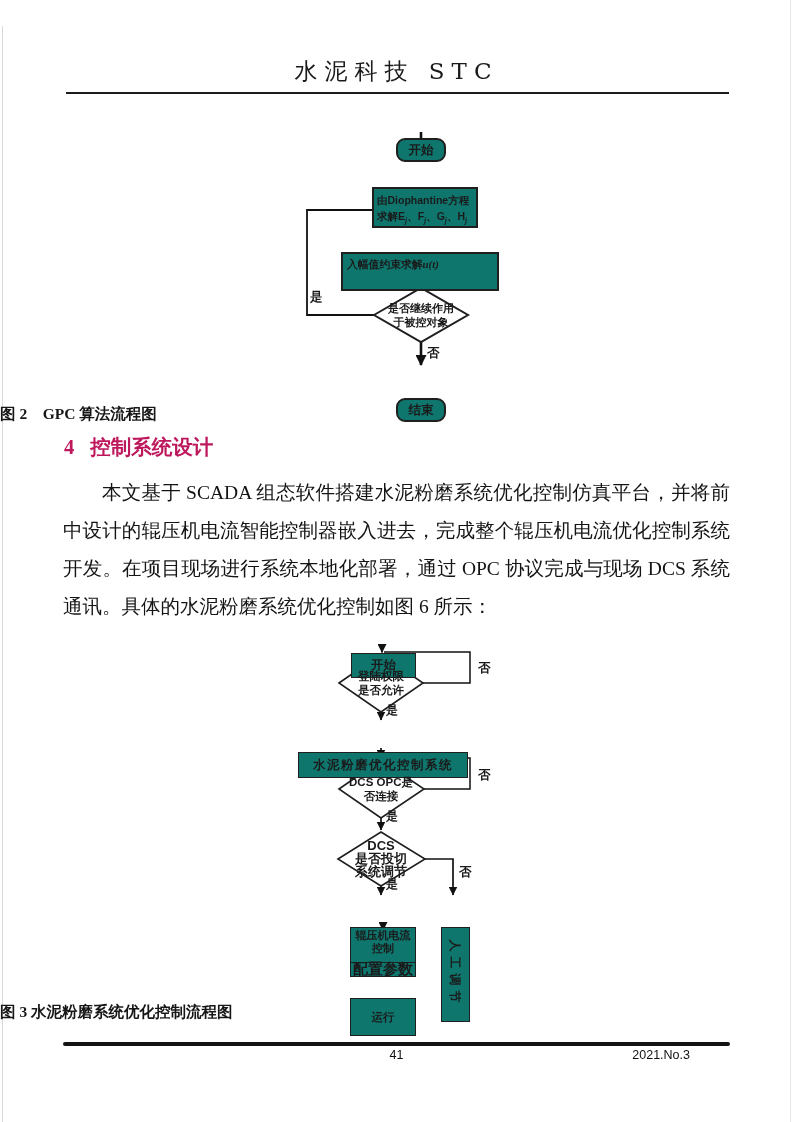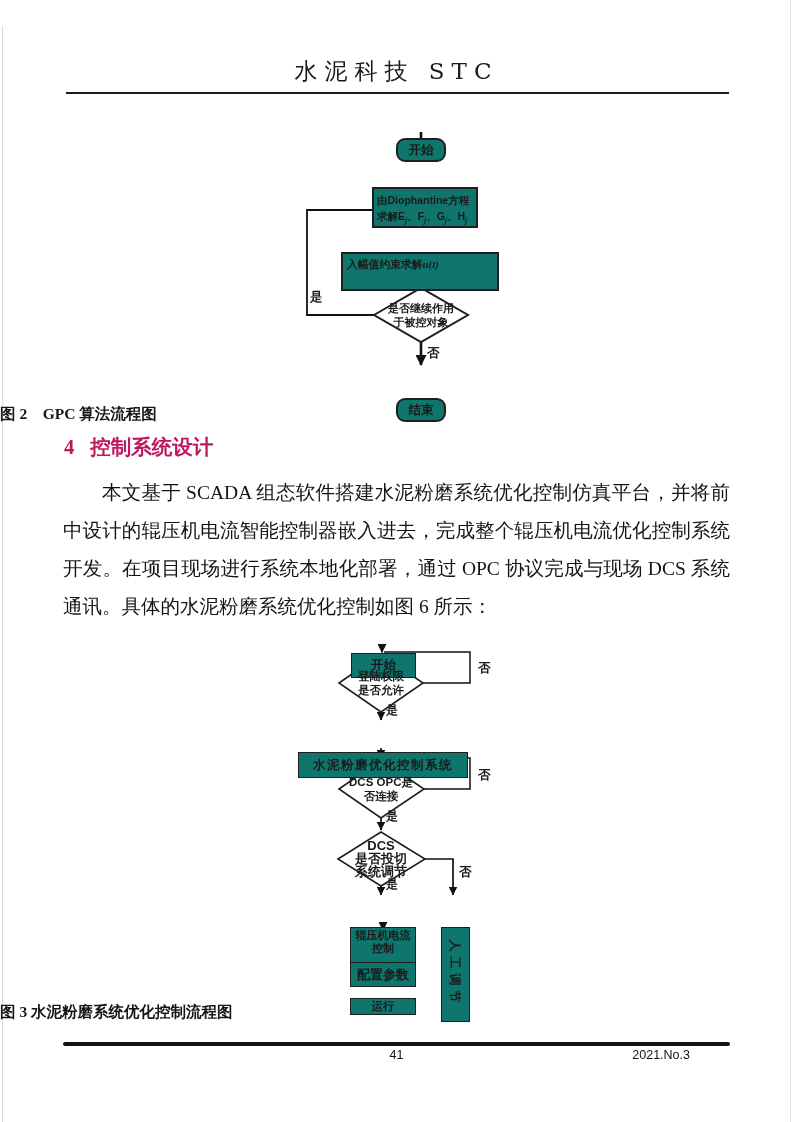--- a/index.html
+++ b/index.html
@@ -126,22 +126,22 @@
       <div>DCS</div>
       <div>是否投切</div>
       <div>系统调节</div>
     </div>
     <div class="fc-text" style="left:179px;top:244px;font-size:12.5px;">否</div>
     <div class="fc-text" style="left:106px;top:256px;font-size:12px;">是</div>
     <div class="node thin" style="left:70px;top:277px;width:66px;height:39px;font-size:11px;line-height:12.5px;text-align:center;padding-top:1px;">
       <div>辊压机电流</div>
       <div>控制</div>
     </div>
-    <div class="node thin center" style="left:70px;top:312px;width:66px;height:25px;font-size:13px;">配置参数</div>
-    <div class="node thin center" style="left:70px;top:348px;width:66px;height:17px;font-size:11.5px;">运行</div>
+    <div class="node thin center" style="left:70px;top:312px;width:66px;height:15px;font-size:15px;">配置参数</div>
+    <div class="node thin center" style="left:70px;top:348px;width:66px;height:38px;font-size:11.5px;">运行</div>
     <div class="node thin" style="left:161px;top:277px;width:29px;height:95px;">
       <div class="vert-text" style="left:-35px;top:37px;width:95px;text-align:center;font-size:12px;letter-spacing:5px;">人工调节</div>
     </div>
   </div>
   <div class="abs caption" style="top:1002px;">图 3 水泥粉磨系统优化控制流程图</div>
 
   <div class="abs footer-rule"></div>
   <div class="abs footer-txt" style="left:63px;top:1048px;width:667px;text-align:center;">41</div>
   <div class="abs footer-txt" style="left:615px;top:1048px;width:75px;text-align:right;">2021.No.3</div>
 

